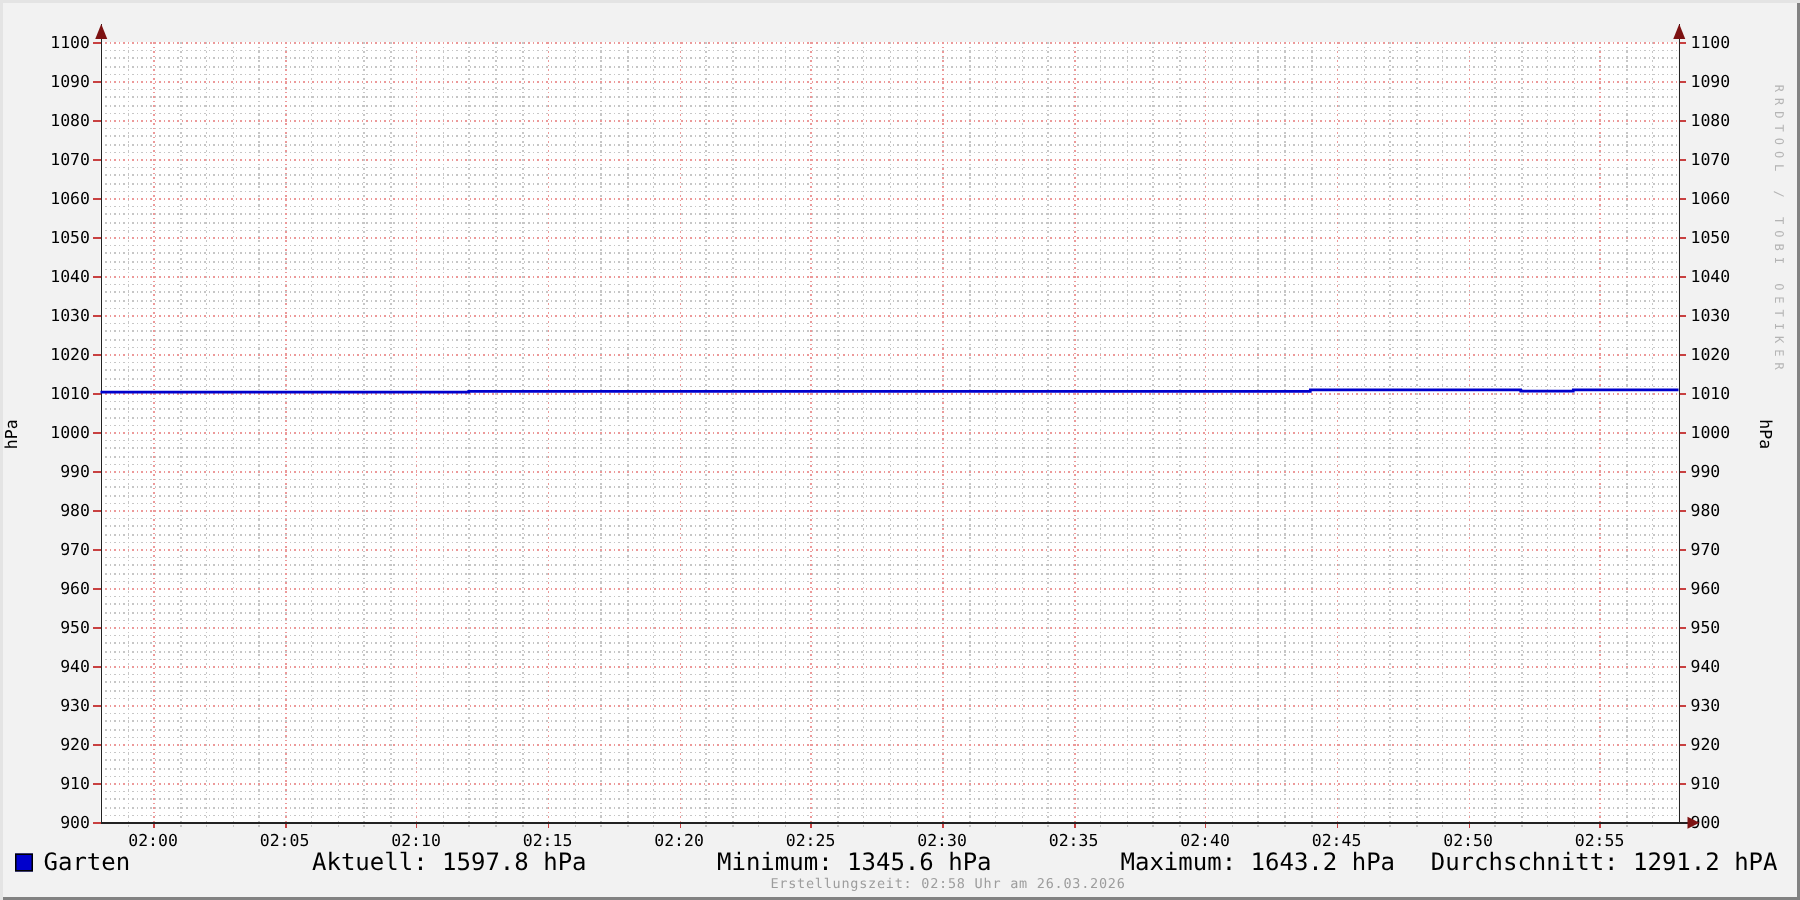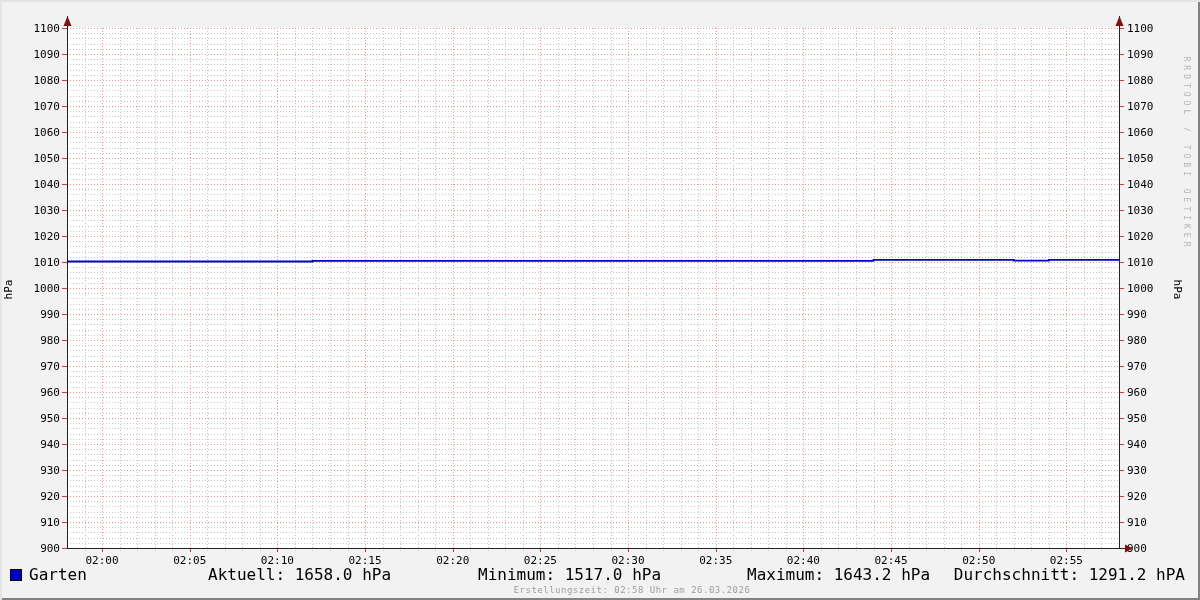--- a/index.html
+++ b/index.html
@@ -323,19 +323,19 @@
       <polygon points="1115.5,26 1123.5,26 1119.5,16" fill="#7d1212"></polygon>
       <polygon points="1125,544.5 1125,552.5 1133,548.5" fill="#7d1212"></polygon>
       <path d="M67,261.4799999999999H312.4666666666667V260.96000000000004H873.5333333333334V259.9200000000001H1013.8000000000001V260.7H1048.8666666666668V259.9200000000001H1119" fill="none" stroke="#0000cc" stroke-width="1.8"></path>
     </svg>
 
   <div class="vlabel vlabel-left">hPa</div>
   <div class="vlabel vlabel-right">hPa</div>
   <div class="watermark">RRDTOOL / TOBI OETIKER</div>
 
   <span class="lg" id="lg-series"><span class="swatch" style="background: rgb(0, 0, 204);"></span><span>Garten</span></span>
-  <span class="lg" id="lg-aktuell">Aktuell: 1658.0 hPa</span>
-  <span class="lg" id="lg-minimum">Minimum: 1517.0 hPa</span>
+  <span class="lg" id="lg-aktuell">Aktuell: 1597.8 hPa</span>
+  <span class="lg" id="lg-minimum">Minimum: 1345.6 hPa</span>
   <span class="lg" id="lg-maximum">Maximum: 1643.2 hPa</span>
   <span class="lg" id="lg-durchschnitt">Durchschnitt: 1291.2 hPA</span>
 
   <div class="footer">Erstellungszeit: 02:58 Uhr am 26.03.2026</div>
 </div>
 
 </body></html>

